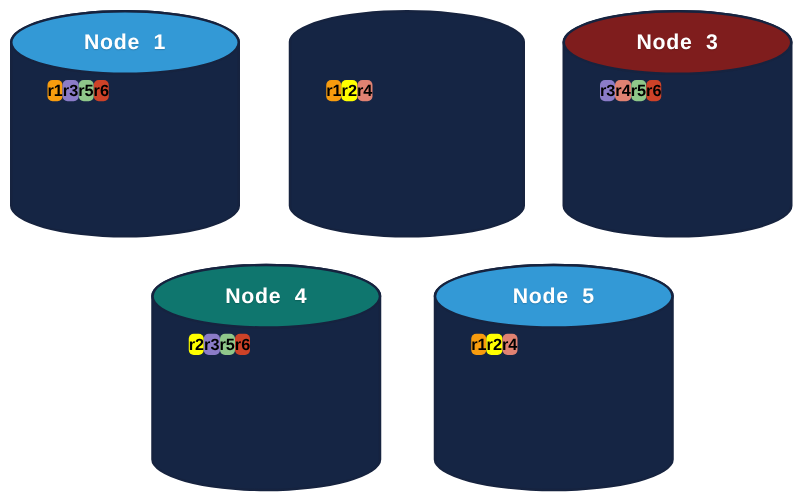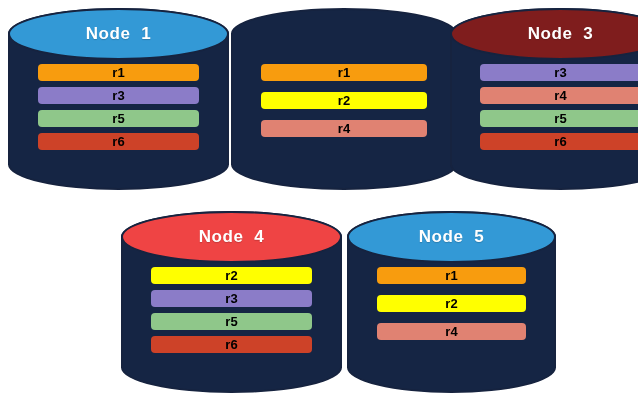--- a/index.html
+++ b/index.html
@@ -18,21 +18,20 @@
   #canvas {
     position: absolute;
     left: 0;
     top: 0;
     width: 638px;
     height: 402px;
   }
 
   .node {
     position: absolute;
-    padding-left: 37px;
   }
 
   
   .cyl-body {
     position: absolute;
     left: 0;
     top: 0;
     width: 100%;
     height: 100%;
     background: #152544;
@@ -64,21 +63,20 @@
     user-select: none;
   }
 
   
   .bars {
     position: absolute;
     left: 30px;
     right: 30px;
     top: 56px;
     display: flex;
-    flex-direction: column;
   }
   .bars.gap-tight { row-gap: 6px; }
   .bars.gap-wide  { row-gap: 11px; }
 
   .bar {
     height: 17px;
     border-radius: 4px;
     display: flex;
     align-items: center;
     justify-content: center;
@@ -121,31 +119,31 @@
       </div>
       <div class="bars gap-tight">
         <div class="bar" style="background: rgb(139, 124, 200); color: rgb(0, 0, 0);">r3</div>
         <div class="bar" style="background: rgb(224, 130, 114); color: rgb(0, 0, 0);">r4</div>
         <div class="bar" style="background: rgb(143, 199, 138); color: rgb(0, 0, 0);">r5</div>
         <div class="bar" style="background: rgb(205, 66, 40); color: rgb(0, 0, 0);">r6</div>
       </div>
     </div>
     <div class="node" style="left: 121px; top: 211px; width: 184px; height: 182px;">
       <div class="cyl-body" style="background: rgb(21, 37, 68); border-color: rgb(22, 35, 63);"></div>
-      <div class="cyl-top" style="background: #ef4444; border-color: rgb(22, 35, 63);">
+      <div class="cyl-top" style="background: #0f766e; border-color: rgb(22, 35, 63);">
         <span class="node-label" style="color: rgb(255, 255, 255);">Node  4</span>
       </div>
       <div class="bars gap-tight">
         <div class="bar" style="background: rgb(255, 255, 0); color: rgb(0, 0, 0);">r2</div>
         <div class="bar" style="background: rgb(139, 124, 200); color: rgb(0, 0, 0);">r3</div>
         <div class="bar" style="background: rgb(143, 199, 138); color: rgb(0, 0, 0);">r5</div>
         <div class="bar" style="background: rgb(205, 66, 40); color: rgb(0, 0, 0);">r6</div>
       </div>
     </div>
-    <div class="node" style="left: 347px; top: 211px; width: 172px; height: 182px;">
+    <div class="node" style="left: 347px; top: 211px; width: 192px; height: 182px;">
       <div class="cyl-body" style="background: rgb(21, 37, 68); border-color: rgb(22, 35, 63);"></div>
       <div class="cyl-top" style="background: rgb(51, 153, 214); border-color: rgb(22, 35, 63);">
         <span class="node-label" style="color: rgb(255, 255, 255);">Node  5</span>
       </div>
       <div class="bars gap-wide">
         <div class="bar" style="background: rgb(248, 156, 14); color: rgb(0, 0, 0);">r1</div>
         <div class="bar" style="background: rgb(255, 255, 0); color: rgb(0, 0, 0);">r2</div>
         <div class="bar" style="background: rgb(224, 130, 114); color: rgb(0, 0, 0);">r4</div>
       </div>
     </div>

